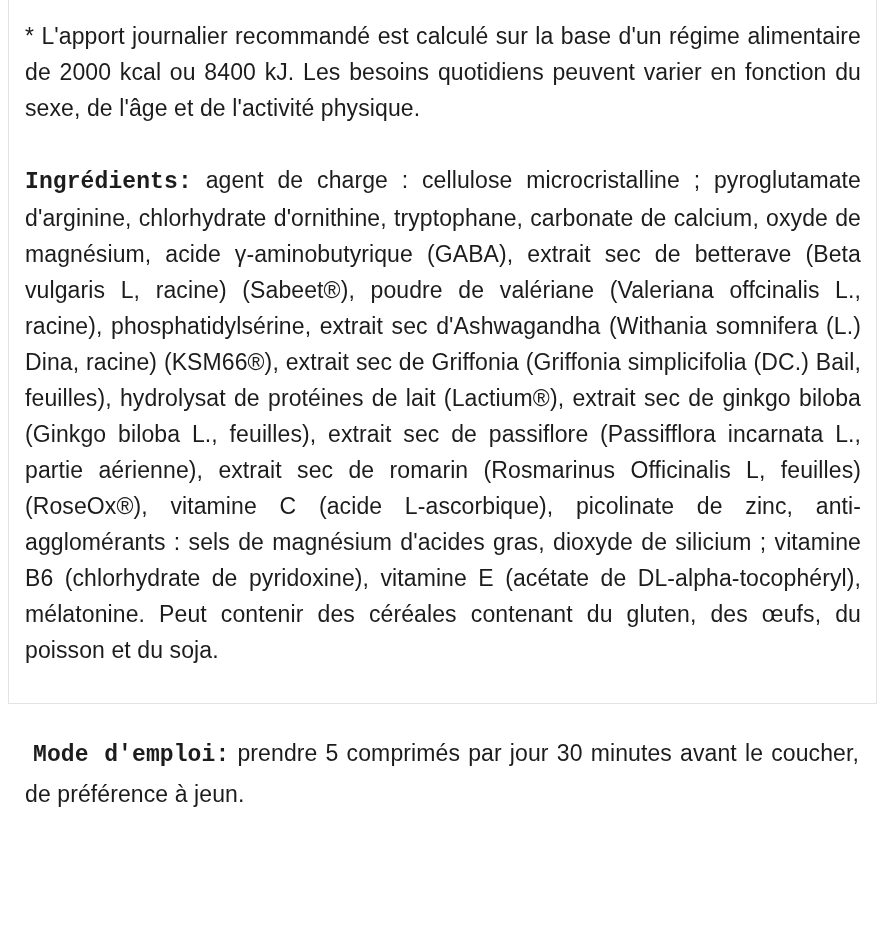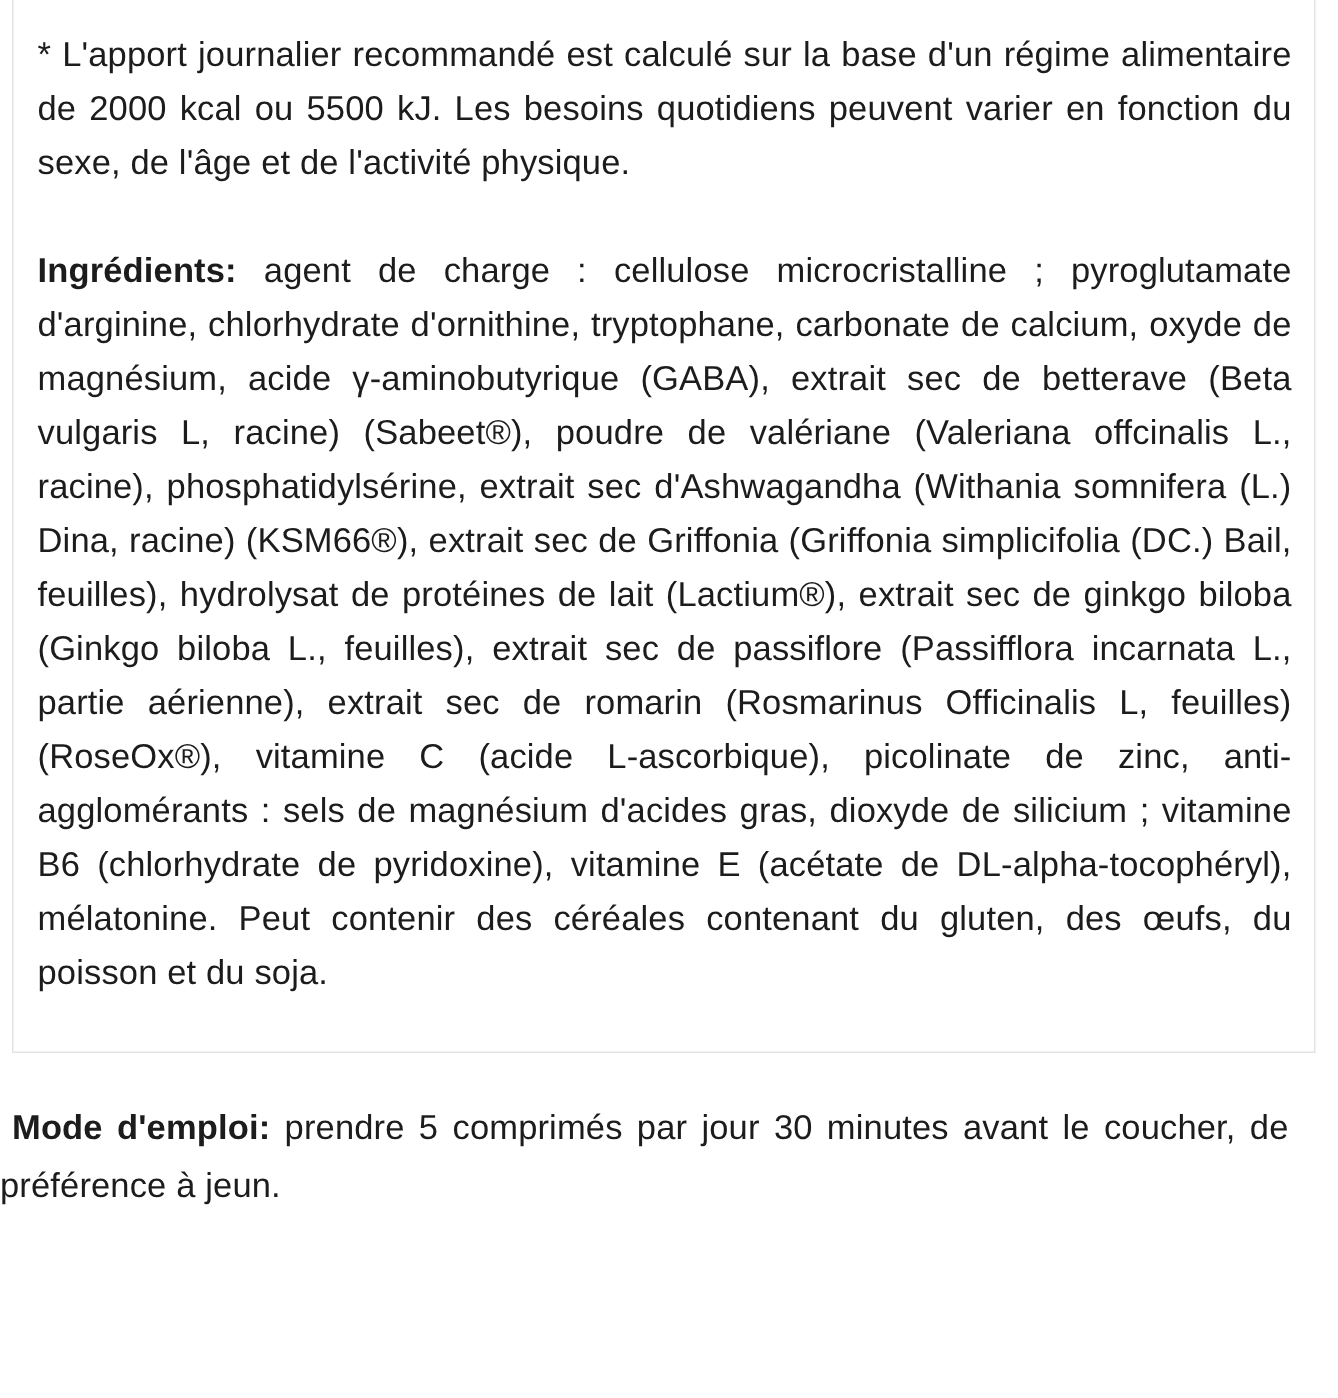--- a/index.html
+++ b/index.html
@@ -63,38 +63,40 @@
       letter-spacing: 0.1px;
     }
     .footnote {
       margin-top: 15px;
     }
     .ingredients {
       margin-top: 36px;
     }
     .b {
       font-weight: bold;
+      font-family: Liberation Mono, monospace;
     }
     
     .usage {
       box-sizing: border-box;
       margin-top: 30px;
+      padding-left: 25px;
       padding-right: 33px;
       font-size: 23px;
       line-height: 39px;
       text-align: justify;
       text-indent: 8px;
       letter-spacing: 0.1px;
     }
   </style>
 </head>
 <body>
 
 <div class="panel">
 
 
-  <p class="para footnote">* L'apport journalier recommandé est calculé sur la base d'un régime alimentaire de 2000 kcal ou 5500 kJ. Les besoins quotidiens peuvent varier en fonction du sexe, de l'âge et de l'activité physique.</p>
+  <p class="para footnote">* L'apport journalier recommandé est calculé sur la base d'un régime alimentaire de 2000 kcal ou 8400 kJ. Les besoins quotidiens peuvent varier en fonction du sexe, de l'âge et de l'activité physique.</p>
 
   <p class="para ingredients"><span class="b">Ingrédients:</span> <span>agent de charge : cellulose microcristalline ; pyroglutamate d'arginine, chlorhydrate d'ornithine, tryptophane, carbonate de calcium, oxyde de magnésium, acide γ-aminobutyrique (GABA), extrait sec de betterave (Beta vulgaris L, racine) (Sabeet®), poudre de valériane (Valeriana offcinalis L., racine), phosphatidylsérine, extrait sec d'Ashwagandha (Withania somnifera (L.) Dina, racine) (KSM66®), extrait sec de Griffonia (Griffonia simplicifolia (DC.) Bail, feuilles), hydrolysat de protéines de lait (Lactium®), extrait sec de ginkgo biloba (Ginkgo biloba L., feuilles), extrait sec de passiflore (Passifflora incarnata L., partie aérienne), extrait sec de romarin (Rosmarinus Officinalis L, feuilles) (RoseOx®), vitamine C (acide L-ascorbique), picolinate de zinc, anti-agglomérants : sels de magnésium d'acides gras, dioxyde de silicium ; vitamine B6 (chlorhydrate de pyridoxine), vitamine E (acétate de DL-alpha-tocophéryl), mélatonine. Peut contenir des céréales contenant du gluten, des œufs, du poisson et du soja.</span></p>
 
 </div>
 
 <p class="usage"><span class="b">Mode d'emploi:</span> <span>prendre 5 comprimés par jour 30 minutes avant le coucher, de préférence à jeun.</span></p>
 
 </body></html>

